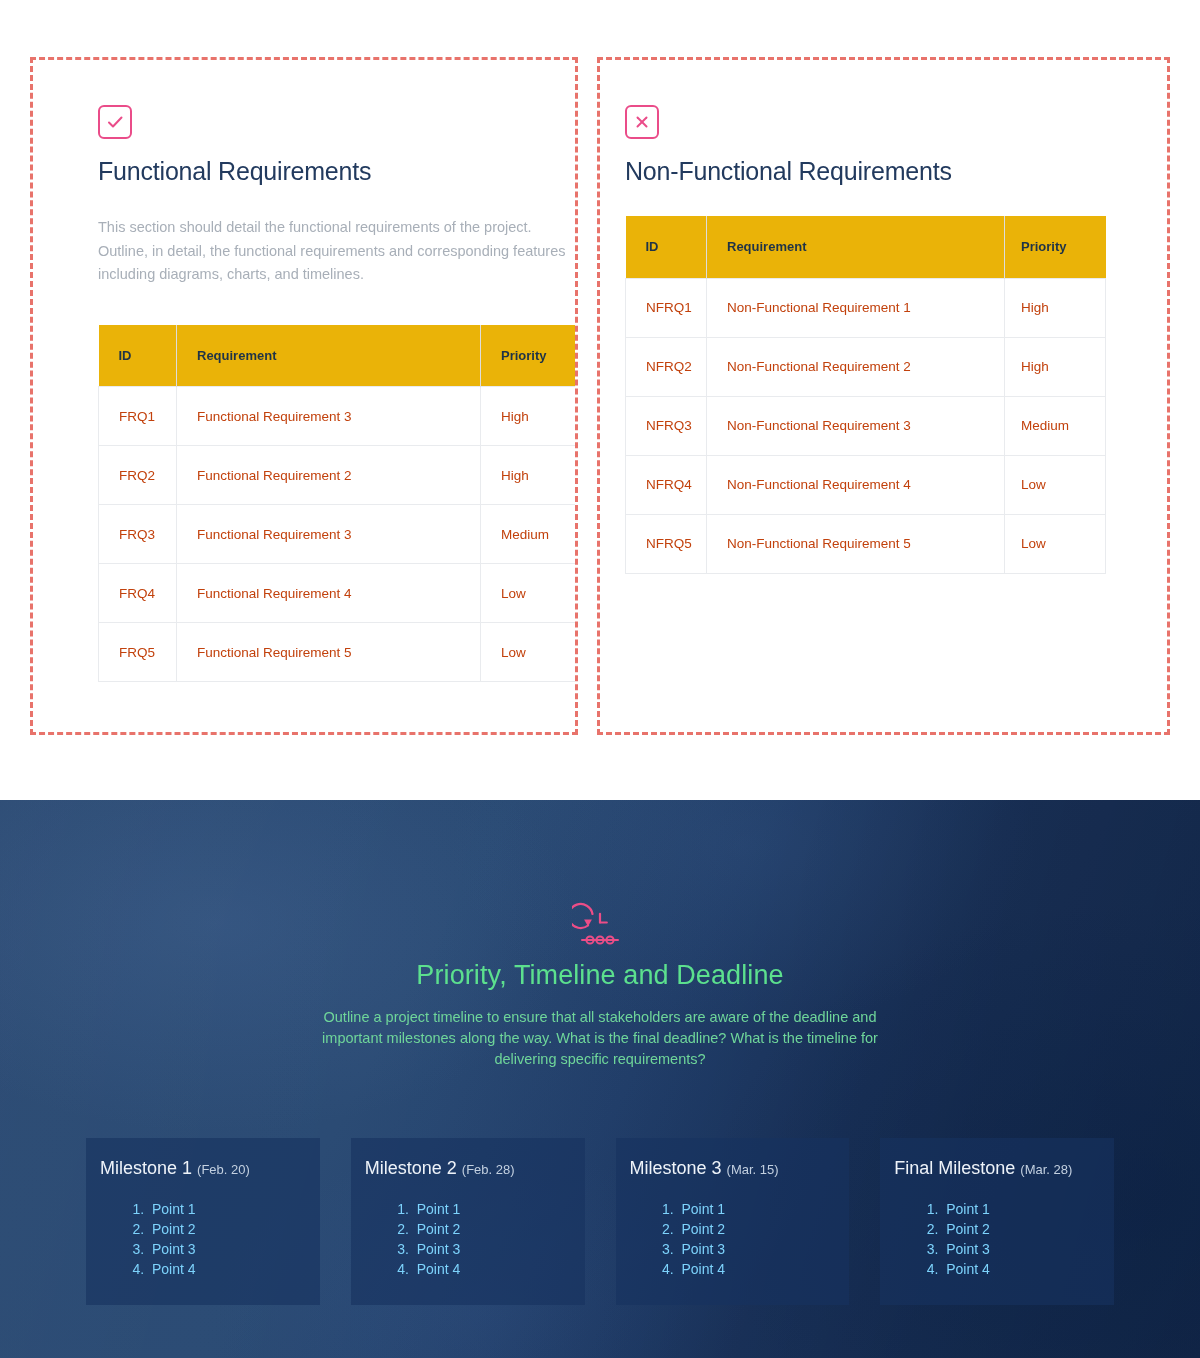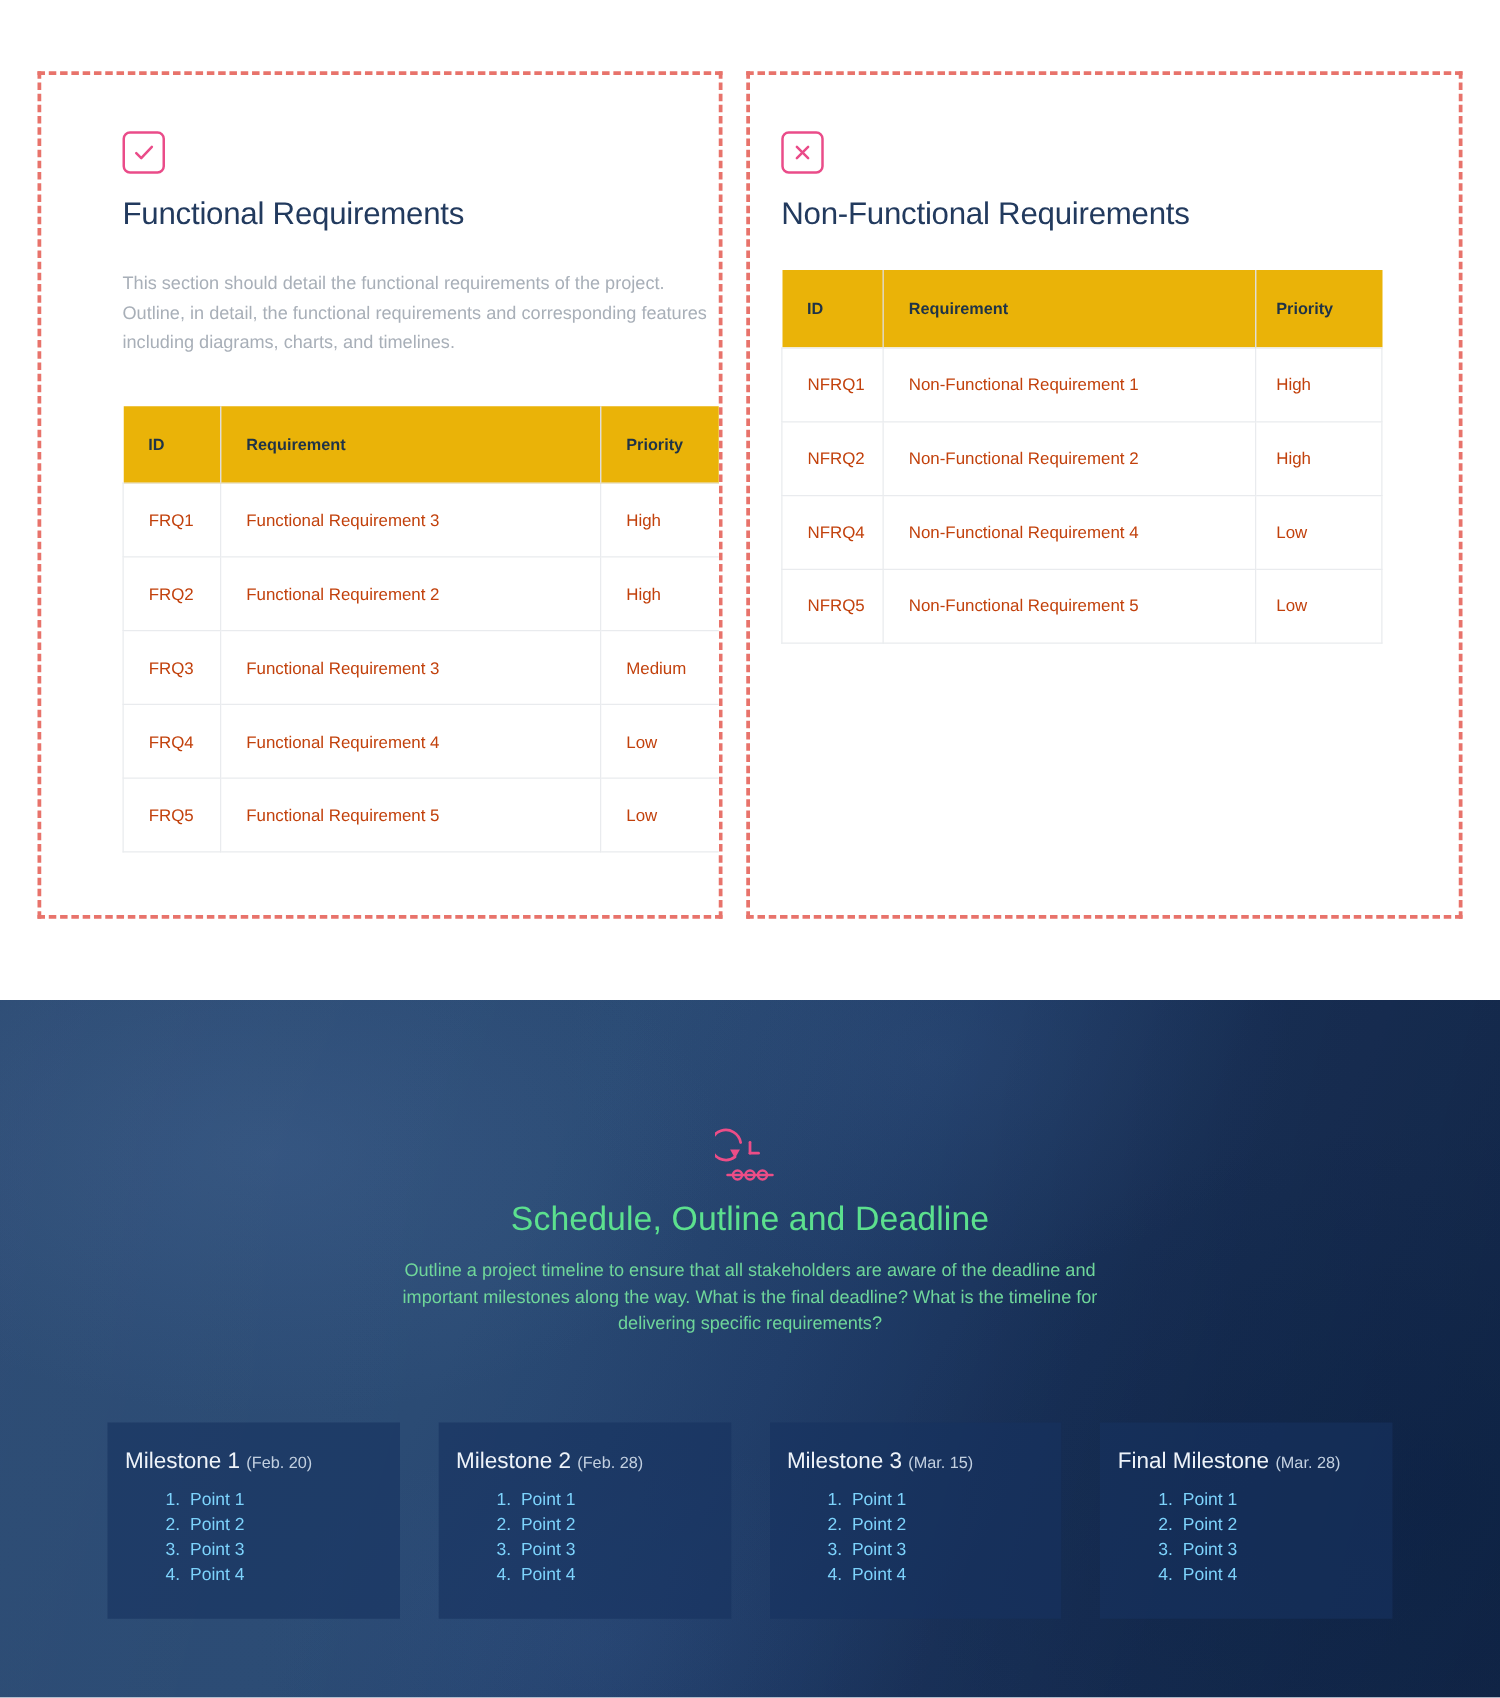--- a/index.html
+++ b/index.html
@@ -176,21 +176,21 @@
     min-height: 155px;
     background: rgba(22,50,96,0.62);
     padding: 20px 18px 22px 14px;
     text-align: left;
   }
 
   .ms-title {
     font-size: 18px;
     font-weight: 400;
     color: #eef3f9;
-    margin-bottom: 10px;
+    margin-bottom: 20px;
     white-space: nowrap;
   }
   .ms-date {
     font-size: 13px;
     color: #c3d0e0;
   }
 
   .ms-list {
     list-style: decimal;
     margin: 4px;
@@ -297,20 +297,25 @@
               <td class="v-id">NFRQ1</td>
               <td class="v-req">Non-Functional Requirement 1</td>
               <td class="v-pri">High</td>
             </tr>
             <tr>
               <td class="v-id">NFRQ2</td>
               <td class="v-req">Non-Functional Requirement 2</td>
               <td class="v-pri">High</td>
             </tr>
             <tr>
+              <td class="v-id">NFRQ3</td>
+              <td class="v-req">Non-Functional Requirement 3</td>
+              <td class="v-pri">Medium</td>
+            </tr>
+            <tr>
               <td class="v-id">NFRQ4</td>
               <td class="v-req">Non-Functional Requirement 4</td>
               <td class="v-pri">Low</td>
             </tr>
             <tr>
               <td class="v-id">NFRQ5</td>
               <td class="v-req">Non-Functional Requirement 5</td>
               <td class="v-pri">Low</td>
             </tr>
           </tbody>
@@ -335,21 +340,21 @@
           <line x1="28" y1="22.5" x2="28" y2="13.8" stroke="#ec4d87" stroke-width="2.2" stroke-linecap="round"></line>
           <line x1="28" y1="22.5" x2="34.8" y2="22.5" stroke="#ec4d87" stroke-width="2.2" stroke-linecap="round"></line>
 
           <line x1="10" y1="40" x2="46" y2="40" stroke="#ec4d87" stroke-width="2" stroke-linecap="round"></line>
           <circle cx="18" cy="40" r="3.6" fill="none" stroke="#ec4d87" stroke-width="2"></circle>
           <circle cx="28" cy="40" r="3.6" fill="none" stroke="#ec4d87" stroke-width="2"></circle>
           <circle cx="38" cy="40" r="3.6" fill="none" stroke="#ec4d87" stroke-width="2"></circle>
         </svg>
       </div>
 
-      <h2 class="tl-title">Schedule, Outline and Deadline</h2>
+      <h2 class="tl-title">Priority, Timeline and Deadline</h2>
 
       <p class="tl-desc">Outline a project timeline to ensure that all stakeholders are aware of the deadline and important milestones along the way.  What is the final deadline? What is the timeline for delivering specific requirements?</p>
     </div>
 
     <div class="milestones">
 
       <div class="milestone-card">
         <div class="ms-title">
           <span>Milestone 1</span>
           <span class="ms-date">(Feb. 20)</span>

